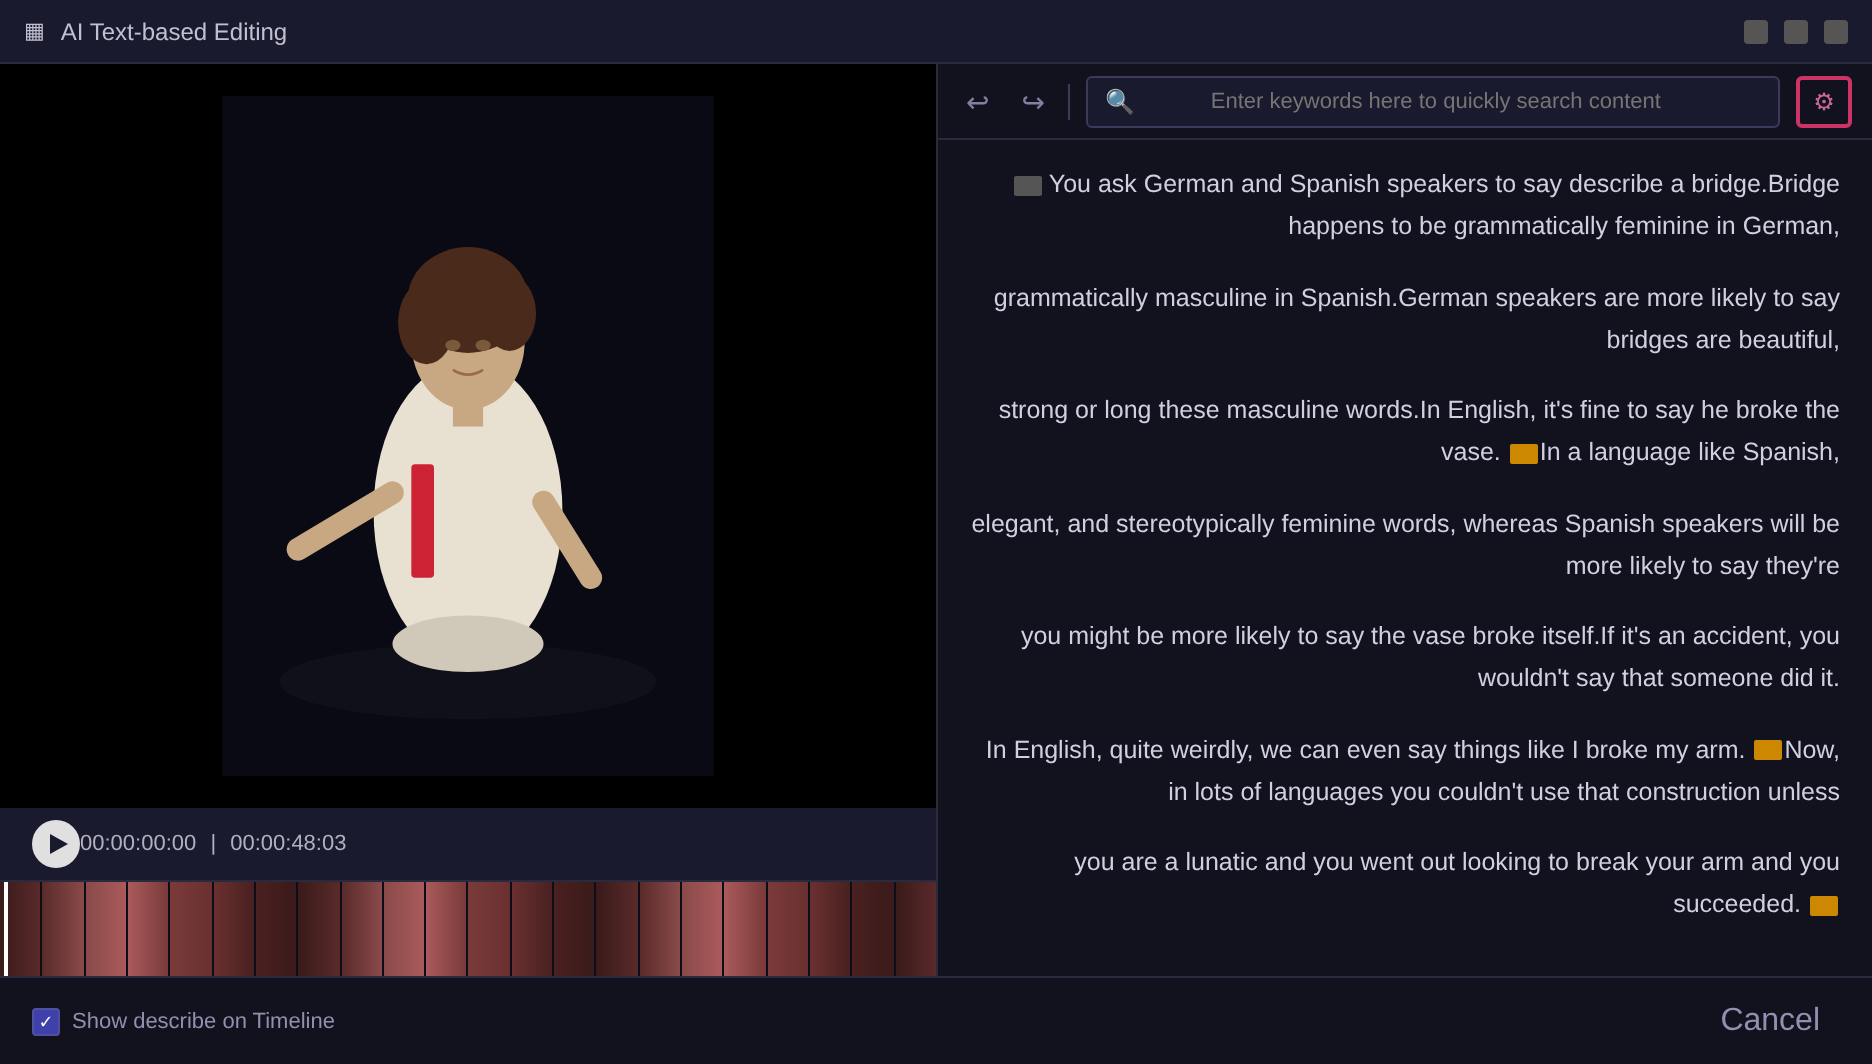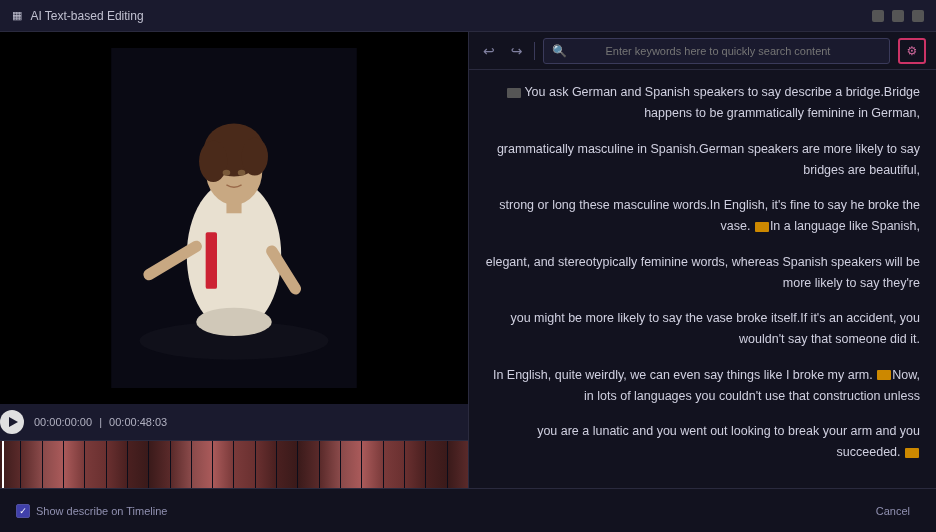--- a/index.html
+++ b/index.html
@@ -66,24 +66,23 @@
     }
 
     
     .person-svg {
       width: 260px;
       height: 340px;
     }
 
     .video-controls {
       background: #1a1a2e;
-      padding: 8px 0;
-      display: flex;
-      align-items: center;
-      gap: 10px;
+      padding: 8px 16px;
+      display: flex;
+      align-items: center;
       height: 36px;
     }
 
     .play-btn {
       width: 24px;
       height: 24px;
       border-radius: 50%;
       background: #e0e0e0;
       border: none;
       cursor: pointer;
@@ -350,21 +349,21 @@
       cursor: pointer;
       font-size: 12px;
       font-weight: 600;
     }
 
     .cancel-btn {
       background: none;
       border: none;
       color: #9090b0;
       cursor: pointer;
-      font-size: 11px;
+      font-size: 16px;
       padding: 6px 10px;
     }
 
     .ai-icon {
       font-size: 10px;
       background: linear-gradient(90deg, #aa44ff, #ff44aa);
       -webkit-background-clip: text;
       -webkit-text-fill-color: transparent;
       font-weight: bold;
     }

